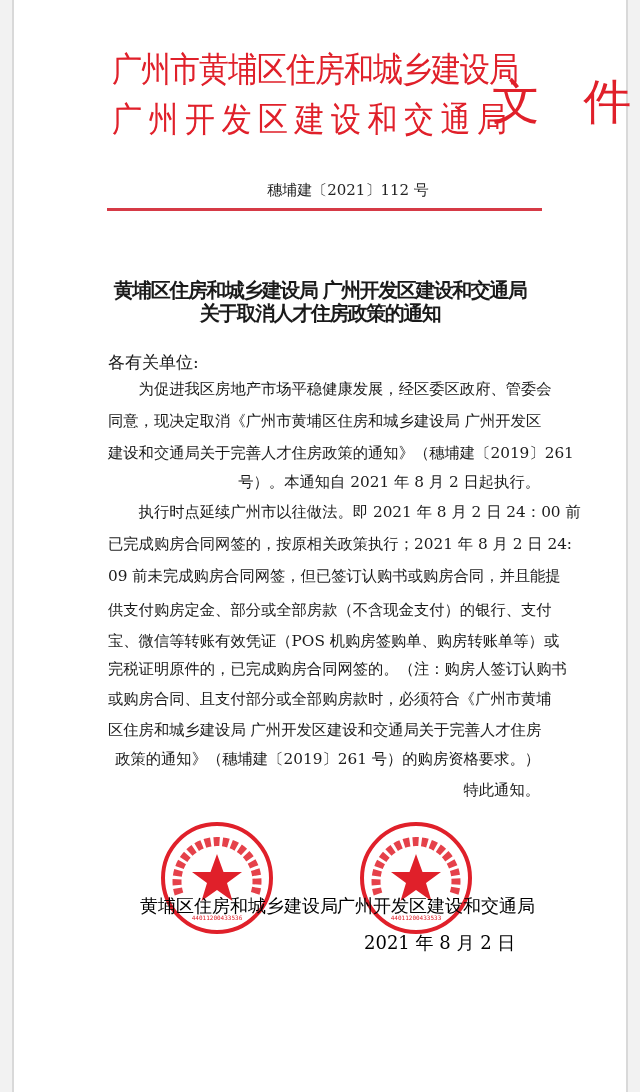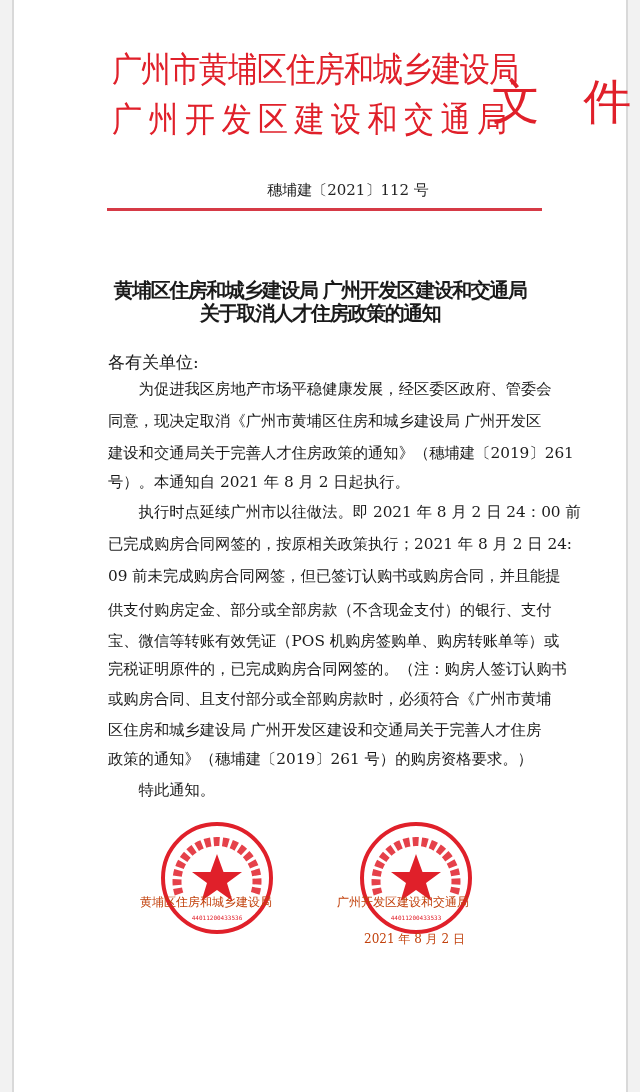--- a/index.html
+++ b/index.html
@@ -32,25 +32,25 @@
   }
   .redline { position: absolute; left: 107px; top: 208px; width: 435px; height: 3px; background: #d63a46; }
 
   .title { position: absolute; left: 0; width: 640px; text-align: center; font-weight: bold; color: #1a1a1a;
     font-family: "DejaVu Sans", "Liberation Sans", sans-serif; font-size: 20px; letter-spacing: -1.5px; margin-top: 12px; }
   .title.t1 { top: 265px; }
   .title.t2 { top: 288px; text-align: center; }
 
   .body-text { position: absolute; left: 108px; width: 432px; font-size: 17px; line-height: 30px; color: #1a1a1a; }
   .salutation { top: 347px; }
-  .p { position: absolute; left: 108px; width: 432px; font-size: 15.3px; color: #1a1a1a; white-space: nowrap; }
+  .p { position: absolute; left: 108px; width: 432px; font-size: 15.3px; color: #1a1a1a; white-space: nowrap; text-align: right; }
 
   .stamp { position: absolute; width: 112px; height: 112px; border-radius: 50%; border: 4px solid #e0202a; }
   .stamp svg { position: absolute; left: 0; top: 0; }
-  .sig { position: absolute; font-size: 12px; color: #c2410c; white-space: nowrap; }
+  .sig { position: absolute; font-size: 18px; color: #000000; white-space: nowrap; }
 </style>
 </head>
 <body>
 
 <div class="edge left"></div>
 <div class="edge right"></div>
 
 <div class="page"></div>
 
 <div class="header">

